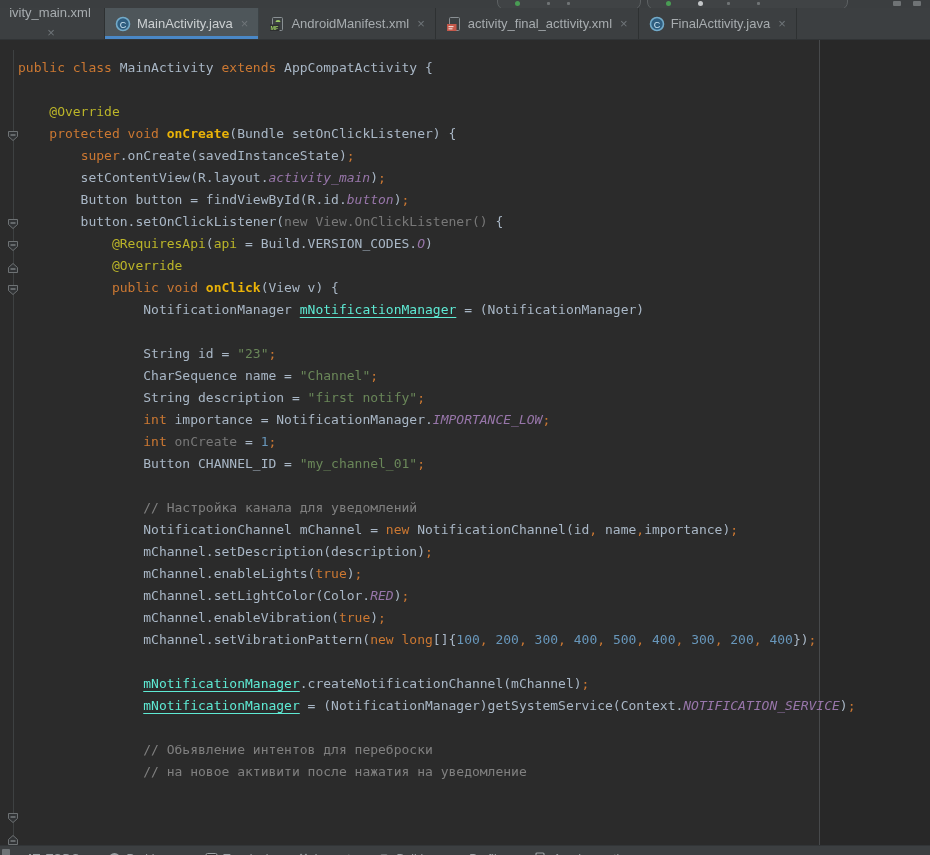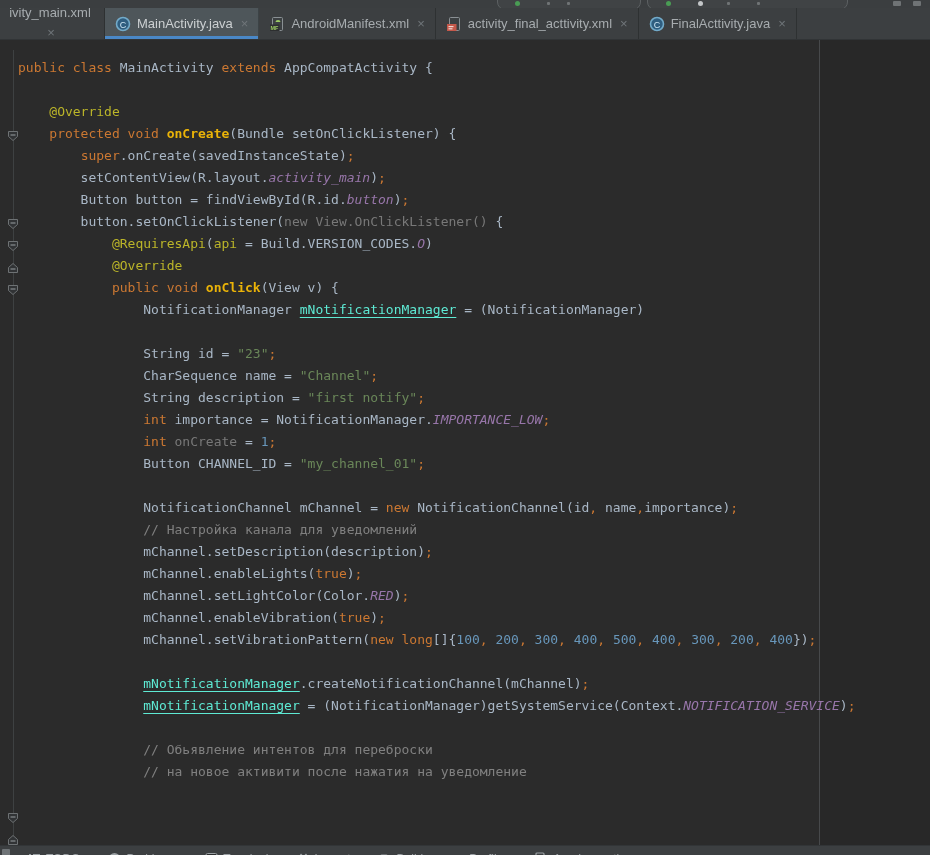--- a/index.html
+++ b/index.html
@@ -123,22 +123,22 @@
       <div class="line"><span class="t-p">            </span><span class="t-k">public void</span><span class="t-p"> </span><span class="t-m">onClick</span><span class="t-p">(View v) {</span></div>
       <div class="line"><span class="t-p">                NotificationManager </span><span class="t-u">mNotificationManager</span><span class="t-p"> = (NotificationManager)</span></div>
       <div class="line"></div>
       <div class="line"><span class="t-p">                String id = </span><span class="t-s">"23"</span><span class="t-x">;</span></div>
       <div class="line"><span class="t-p">                CharSequence name = </span><span class="t-s">"Channel"</span><span class="t-x">;</span></div>
       <div class="line"><span class="t-p">                String description = </span><span class="t-s">"first notify"</span><span class="t-x">;</span></div>
       <div class="line"><span class="t-p">                </span><span class="t-k">int</span><span class="t-p"> importance = NotificationManager.</span><span class="t-f">IMPORTANCE_LOW</span><span class="t-x">;</span></div>
       <div class="line"><span class="t-p">                </span><span class="t-k">int</span><span class="t-p"> </span><span class="t-g">onCreate</span><span class="t-p"> = </span><span class="t-n">1</span><span class="t-x">;</span></div>
       <div class="line"><span class="t-p">                Button CHANNEL_ID = </span><span class="t-s">"my_channel_01"</span><span class="t-x">;</span></div>
       <div class="line"></div>
+      <div class="line"><span class="t-p">                </span><span class="t-c">// Настройка канала для уведомлений</span></div>
       <div class="line"><span class="t-p">                NotificationChannel mChannel = </span><span class="t-k">new</span><span class="t-p"> NotificationChannel(id</span><span class="t-x">,</span><span class="t-p"> name</span><span class="t-x">,</span><span class="t-p">importance)</span><span class="t-x">;</span></div>
-      <div class="line"><span class="t-p">                </span><span class="t-c">// Настройка канала для уведомлений</span></div>
       <div class="line"><span class="t-p">                mChannel.setDescription(description)</span><span class="t-x">;</span></div>
       <div class="line"><span class="t-p">                mChannel.enableLights(</span><span class="t-k">true</span><span class="t-p">)</span><span class="t-x">;</span></div>
       <div class="line"><span class="t-p">                mChannel.setLightColor(Color.</span><span class="t-f">RED</span><span class="t-p">)</span><span class="t-x">;</span></div>
       <div class="line"><span class="t-p">                mChannel.enableVibration(</span><span class="t-k">true</span><span class="t-p">)</span><span class="t-x">;</span></div>
       <div class="line"><span class="t-p">                mChannel.setVibrationPattern(</span><span class="t-k">new long</span><span class="t-p">[]{</span><span class="t-n">100</span><span class="t-x">,</span><span class="t-p"> </span><span class="t-n">200</span><span class="t-x">,</span><span class="t-p"> </span><span class="t-n">300</span><span class="t-x">,</span><span class="t-p"> </span><span class="t-n">400</span><span class="t-x">,</span><span class="t-p"> </span><span class="t-n">500</span><span class="t-x">,</span><span class="t-p"> </span><span class="t-n">400</span><span class="t-x">,</span><span class="t-p"> </span><span class="t-n">300</span><span class="t-x">,</span><span class="t-p"> </span><span class="t-n">200</span><span class="t-x">,</span><span class="t-p"> </span><span class="t-n">400</span><span class="t-p">})</span><span class="t-x">;</span></div>
       <div class="line"></div>
       <div class="line"><span class="t-p">                </span><span class="t-u">mNotificationManager</span><span class="t-p">.createNotificationChannel(mChannel)</span><span class="t-x">;</span></div>
       <div class="line"><span class="t-p">                </span><span class="t-u">mNotificationManager</span><span class="t-p"> = (NotificationManager)getSystemService(Context.</span><span class="t-f">NOTIFICATION_SERVICE</span><span class="t-p">)</span><span class="t-x">;</span></div>
       <div class="line"></div>
       <div class="line"><span class="t-p">                </span><span class="t-c">// Обьявление интентов для переброски</span></div>

